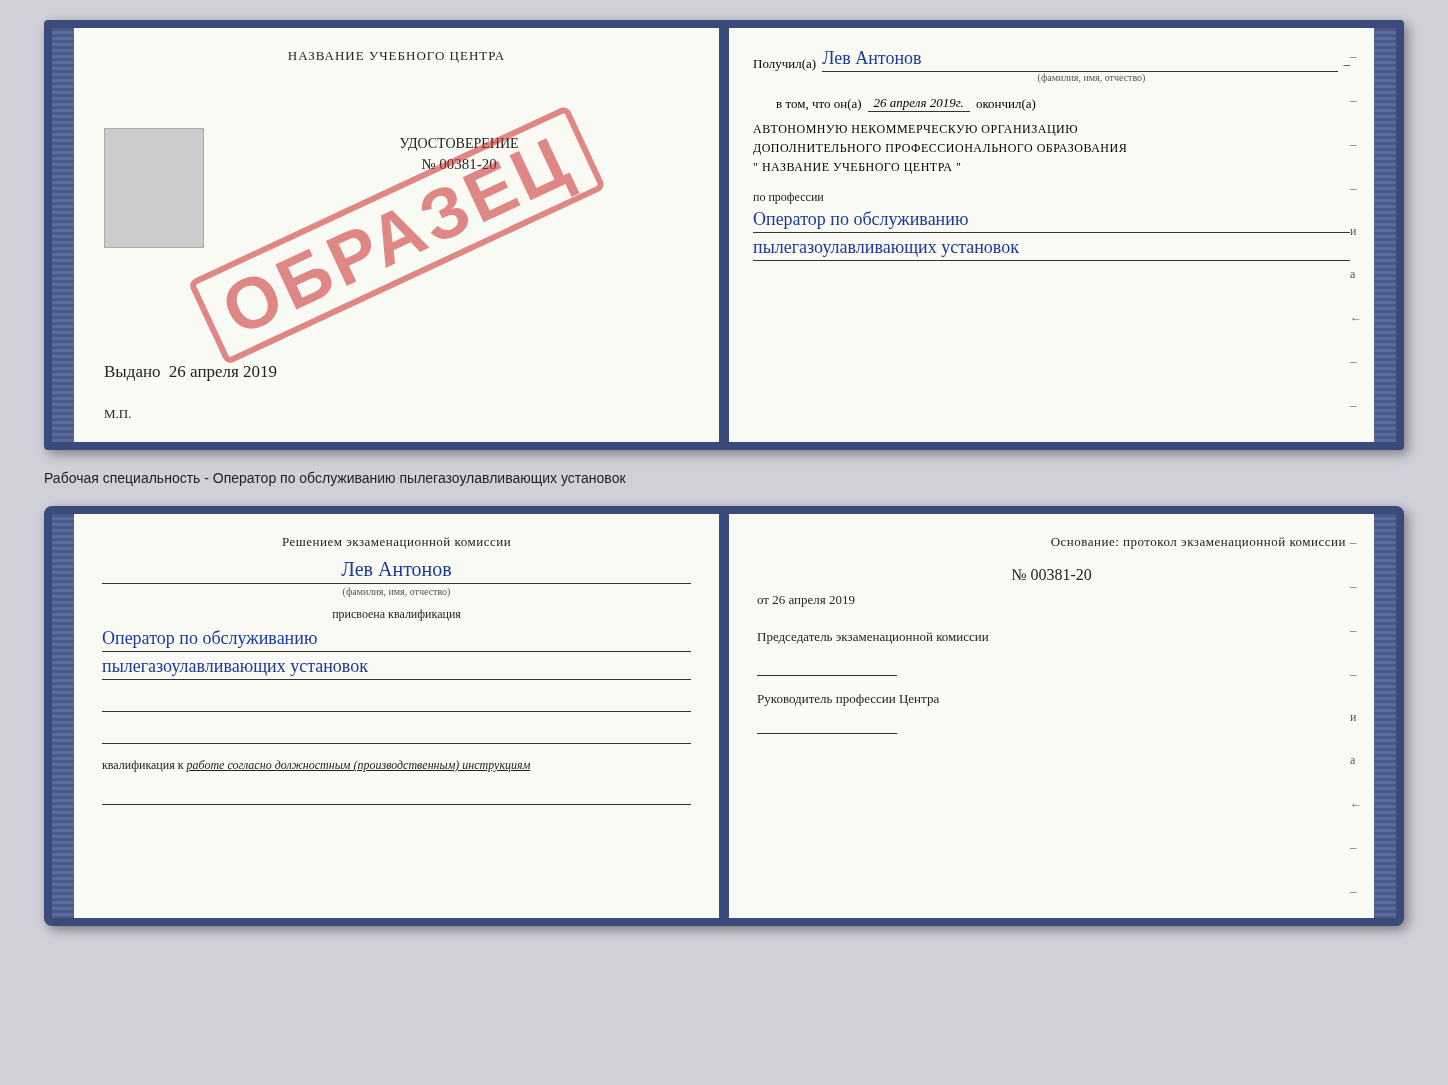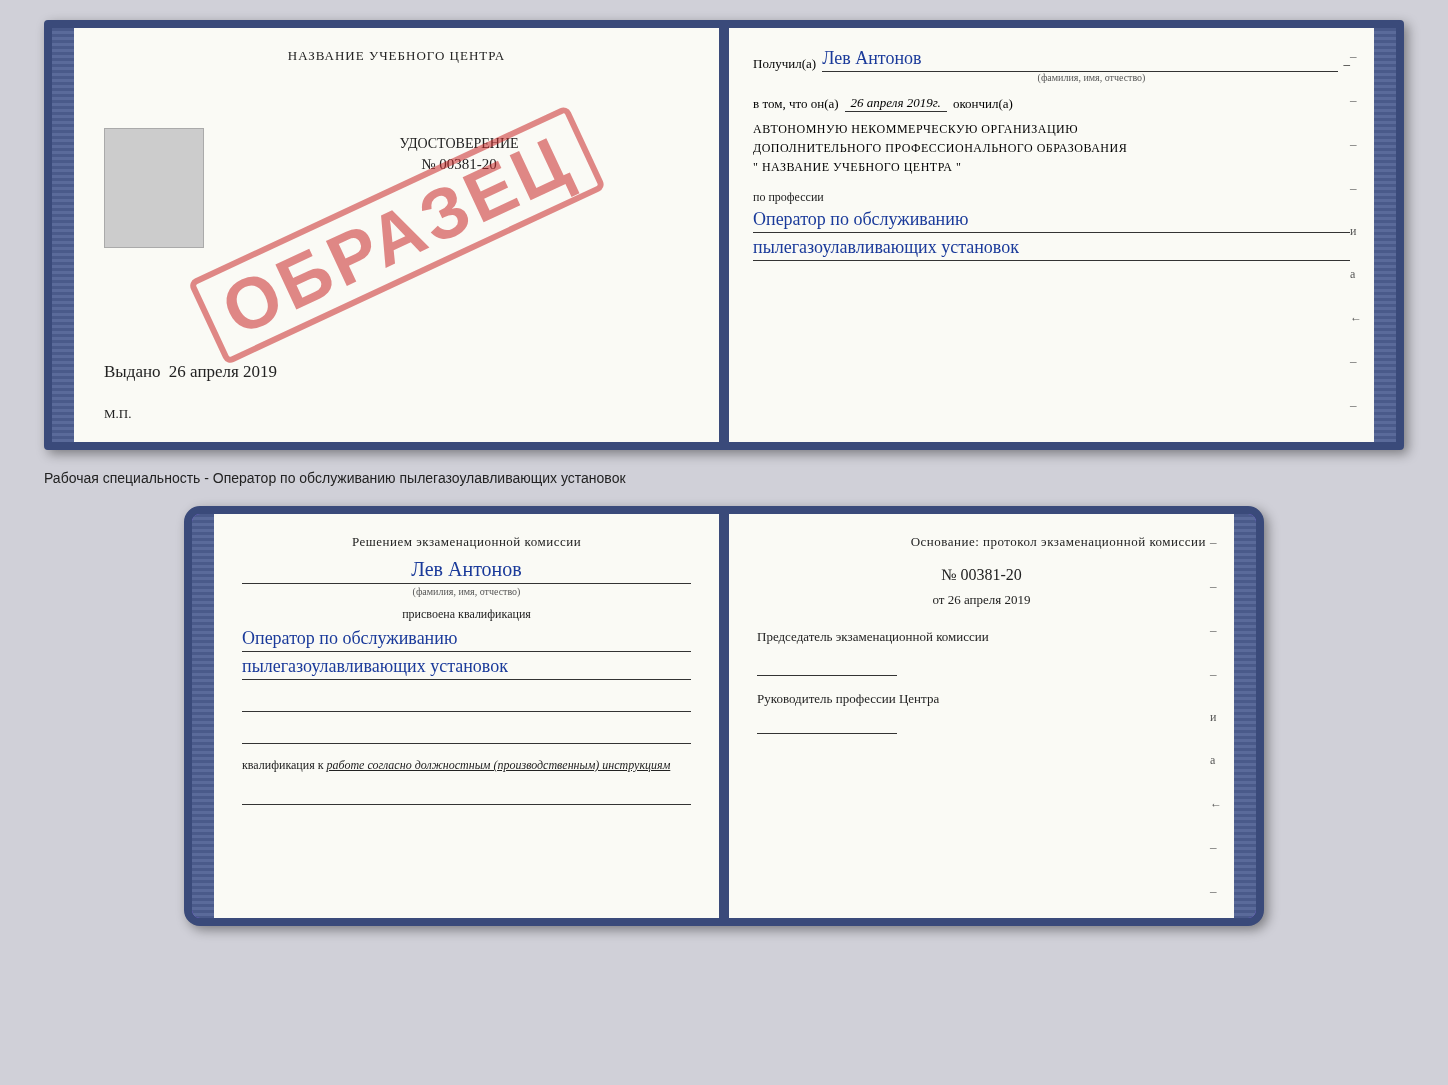--- a/index.html
+++ b/index.html
@@ -151,20 +151,21 @@
       margin-left: 80px;
       margin-bottom: 12px;
     }
 
     .vtom-line {
       font-size: 13px;
       margin-bottom: 8px;
       display: flex;
       align-items: flex-end;
       gap: 6px;
+      margin-left: 23px;
     }
 
     .vtom-date {
       font-style: italic;
       font-size: 13px;
       border-bottom: 1px solid #333;
       padding: 0 6px;
     }
 
     .vtom-okonchil {
@@ -224,25 +225,25 @@
       width: 1360px;
       font-size: 14px;
       color: #222;
       padding: 4px 0;
       font-family: Arial, sans-serif;
     }
 
     
     .document-book-bottom {
       display: flex;
-      width: 1080px;
+      width: 1360px;
       height: 420px;
       background: #8b5cf6;
       border: 8px solid #3a4a7a;
-      border-radius: 16px;
+      border-radius: 8px;
       position: relative;
       box-shadow: 4px 4px 12px rgba(0,0,0,0.4);
       overflow: hidden;
     }
 
     .bottom-left, .bottom-right {
       flex: 1;
       padding: 20px 28px;
       background: #fafaf5;
       position: relative;
@@ -324,21 +325,21 @@
     }
 
     .protocol-number {
       text-align: center;
       font-size: 16px;
       color: #222;
       margin-bottom: 8px;
     }
 
     .ot-date {
-      text-align: center;
+      text-align: left;
       font-size: 13px;
       color: #222;
       margin-bottom: 20px;
     }
 
     .predsedatel {
       font-size: 13px;
       color: #222;
       margin-bottom: 8px;
       line-height: 1.4;

